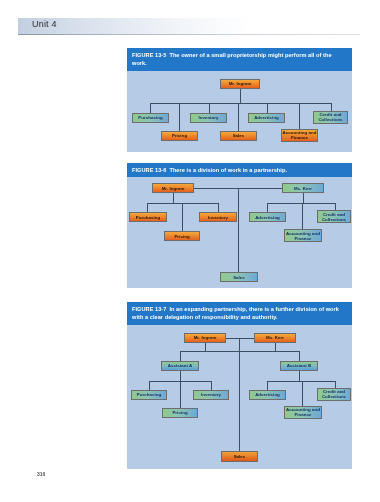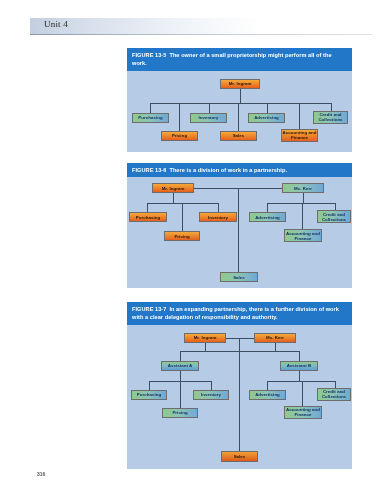--- a/index.html
+++ b/index.html
@@ -11,22 +11,22 @@
     width: 380px;
     height: 502px;
     position: relative;
     font-family: "Liberation Sans", sans-serif;
     overflow: hidden;
   }
 
   
   .page-header {
     position: absolute;
-    left: 12px; top: 18px;
-    width: 312px; height: 20px; font-family: Liberation Serif, serif;
+    left: 0; top: 18px;
+    width: 312px; height: 20px;
   }
   .header-band {
     position: absolute;
     left: 18px; top: 0;
     width: 342px; height: 17px;
     background: linear-gradient(to right, #c3cfe0 0%, #d8e0ec 18%, #eef2f7 42%, #ffffff 68%, #ffffff 100%);
   }
   .header-rule {
     position: absolute;
     left: 18px; top: 16px;

